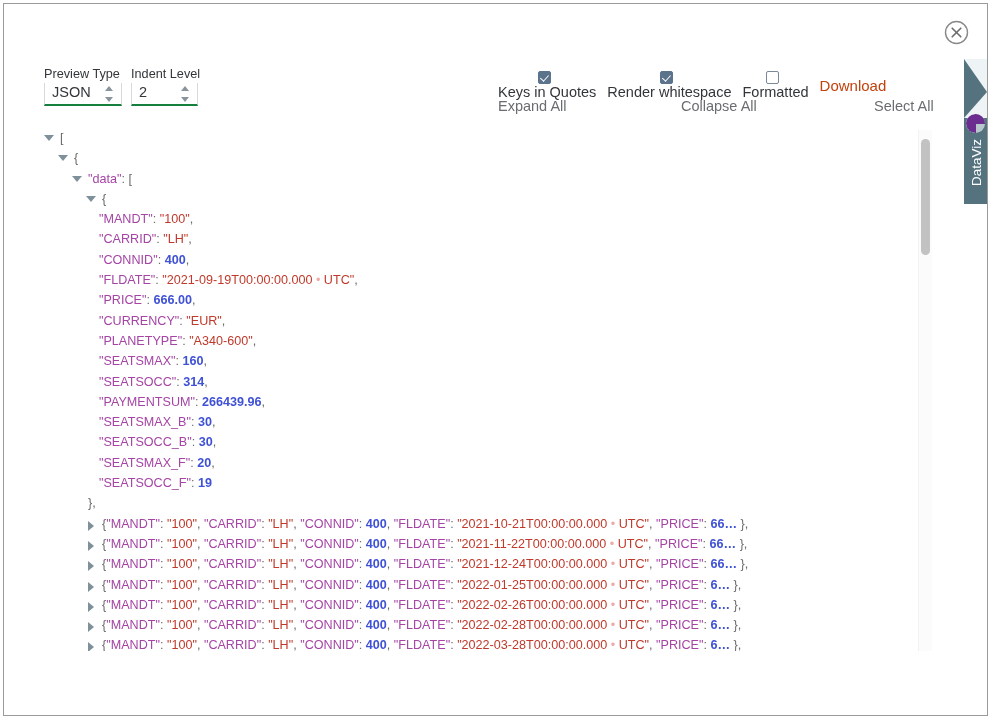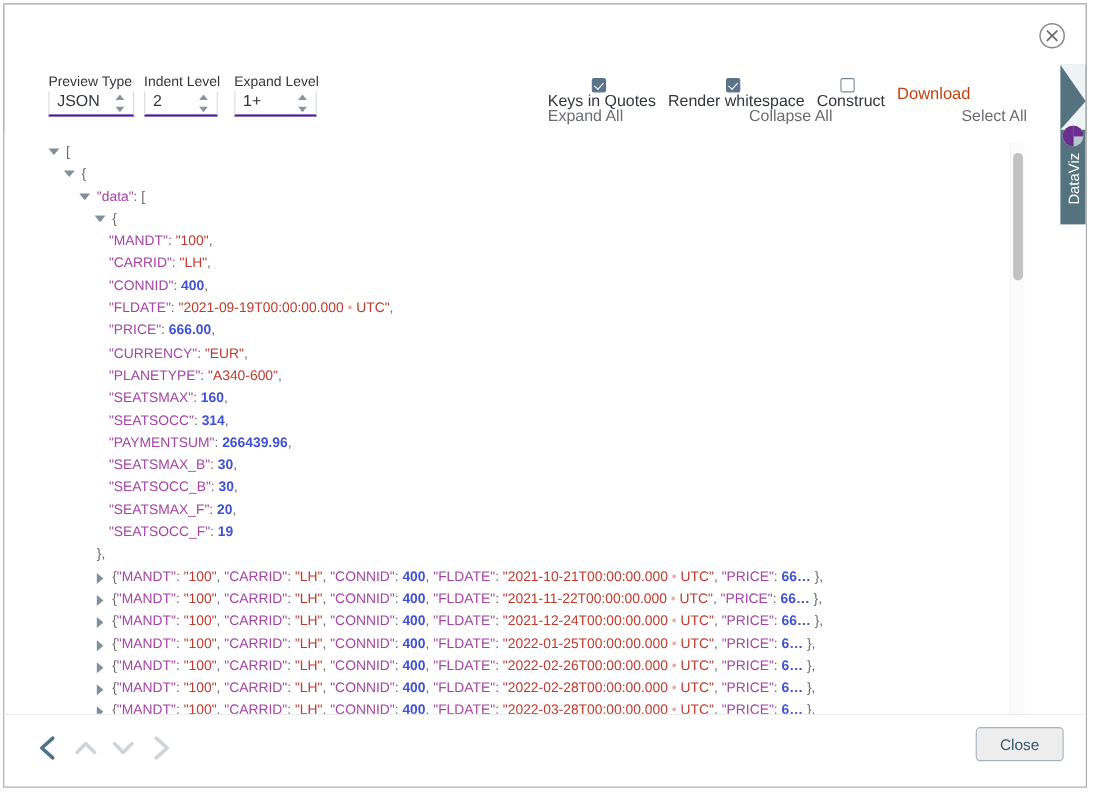--- a/index.html
+++ b/index.html
@@ -64,21 +64,21 @@
   .field-label {
     font-size: 12.7px;
     color: #32363a;
     display: block;
     margin-bottom: 2px;
     white-space: nowrap;
   }
   .field-box {
     position: relative;
     height: 23px;
-    border-bottom: 2px solid #4c1d95;
+    border-bottom: 2px solid #15803d;
     border-left: 1px solid #d6dadd;
     border-right: 1px solid #d6dadd;
     box-sizing: border-box;
   }
   .field-value {
     position: absolute;
     left: 7px;
     top: 1px;
     font-size: 14.5px;
     color: #32363a;
@@ -366,43 +366,33 @@
       <span class="field-label">Indent Level</span>
       <div class="field-box">
         <span class="field-value">2</span>
         <span class="spinner">
           <span class="ar up"></span>
             <span class="ar dn"></span>
         </span>
       </div>
     </div>
 
-    <div class="field" id="field-expand">
-      <span class="field-label">Expand Level</span>
-      <div class="field-box">
-        <span class="field-value">1+</span>
-        <span class="spinner">
-          <span class="ar up"></span>
-            <span class="ar dn"></span>
-        </span>
-      </div>
-    </div>
 
     <div id="check-row">
       <span class="cbwrap">
         <span class="cb on"></span>
         <span>Keys in Quotes</span>
       </span>
       <span class="cbwrap">
         <span class="cb on"></span>
         <span>Render whitespace</span>
       </span>
       <span class="cbwrap">
         <span class="cb"></span>
-        <span>Construct</span>
+        <span>Formatted</span>
       </span>
       <span id="download-link">Download</span>
     </div>
 
     <div class="link-row" id="link-expand-all">Expand All</div>
     <div class="link-row" id="link-collapse-all">Collapse All</div>
     <div class="link-row" id="link-select-all">Select All</div>
   </div>
 
   <div id="viewer">
@@ -443,39 +433,14 @@
   <div id="dataviz-tab">
     <div id="dv-arrow"></div>
     <div id="dv-arrow2"></div>
     <div id="dv-pie">
       <div id="dv-pie-slice"></div>
       <div id="dv-pie-slice2"></div>
     </div>
     <div id="dv-label">DataViz</div>
   </div>
 
-  <div id="footer">
-    <div id="nav-group">
-      <span class="chev">
-        <svg width="32" height="32" viewBox="0 0 32 32">
-          <path d="M20 7 L10 16 L20 25" fill="none" stroke="#4e7287" stroke-width="3.2" stroke-linecap="round" stroke-linejoin="round"></path>
-        </svg>
-      </span>
-      <span class="chev">
-        <svg width="32" height="32" viewBox="0 0 32 32">
-          <path d="M8 20 L16 12 L24 20" fill="none" stroke="#cfd4d8" stroke-width="3.2" stroke-linecap="round" stroke-linejoin="round"></path>
-        </svg>
-      </span>
-      <span class="chev">
-        <svg width="32" height="32" viewBox="0 0 32 32">
-          <path d="M8 12 L16 20 L24 12" fill="none" stroke="#cfd4d8" stroke-width="3.2" stroke-linecap="round" stroke-linejoin="round"></path>
-        </svg>
-      </span>
-      <span class="chev">
-        <svg width="32" height="32" viewBox="0 0 32 32">
-          <path d="M12 7 L22 16 L12 25" fill="none" stroke="#cfd4d8" stroke-width="3.2" stroke-linecap="round" stroke-linejoin="round"></path>
-        </svg>
-      </span>
-    </div>
-    <button id="close-button">Close</button>
-  </div>
 
 </div>
 
 </body></html>

